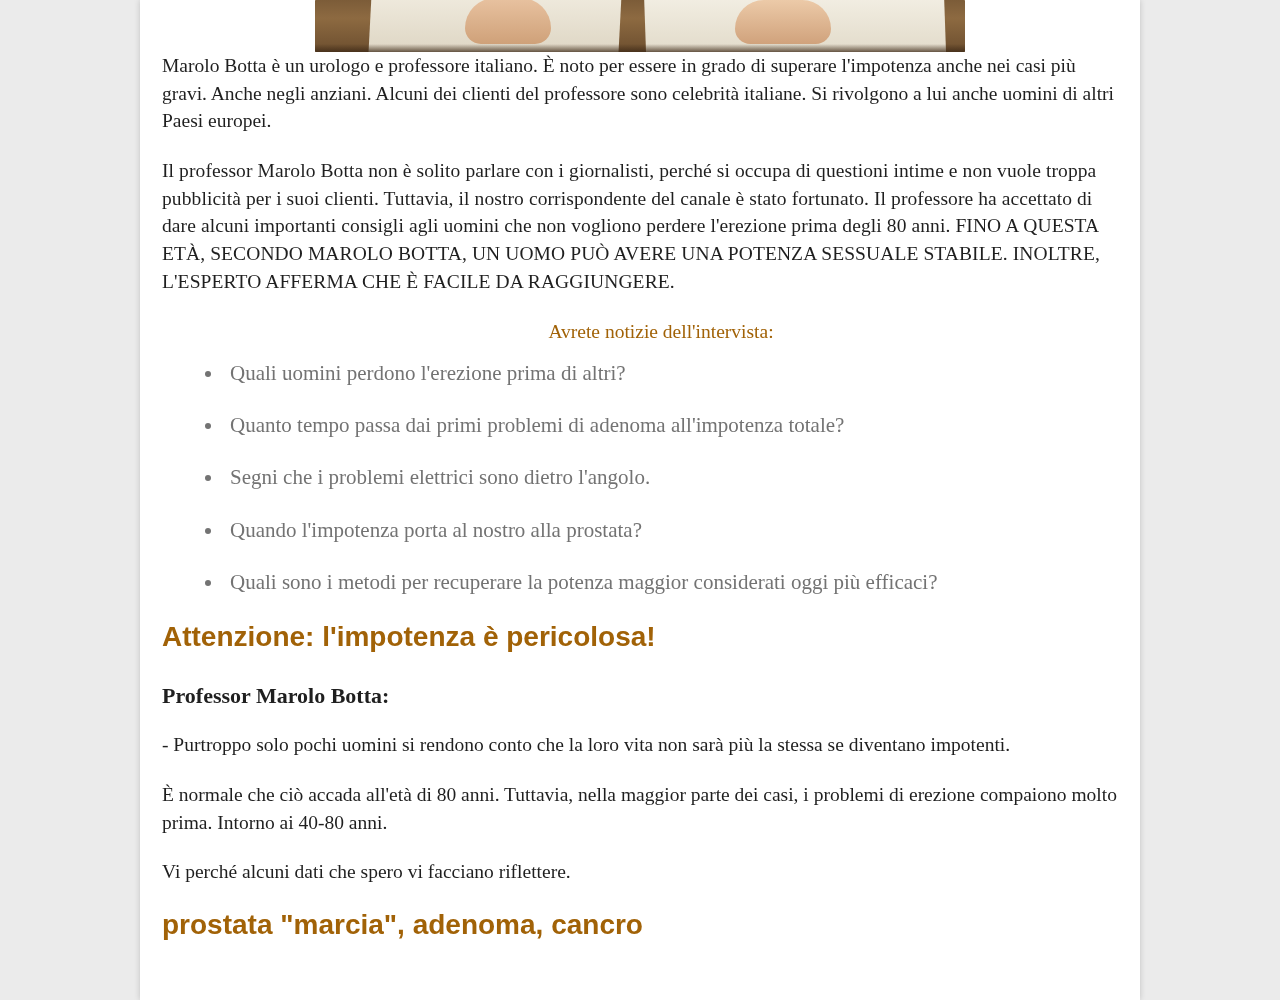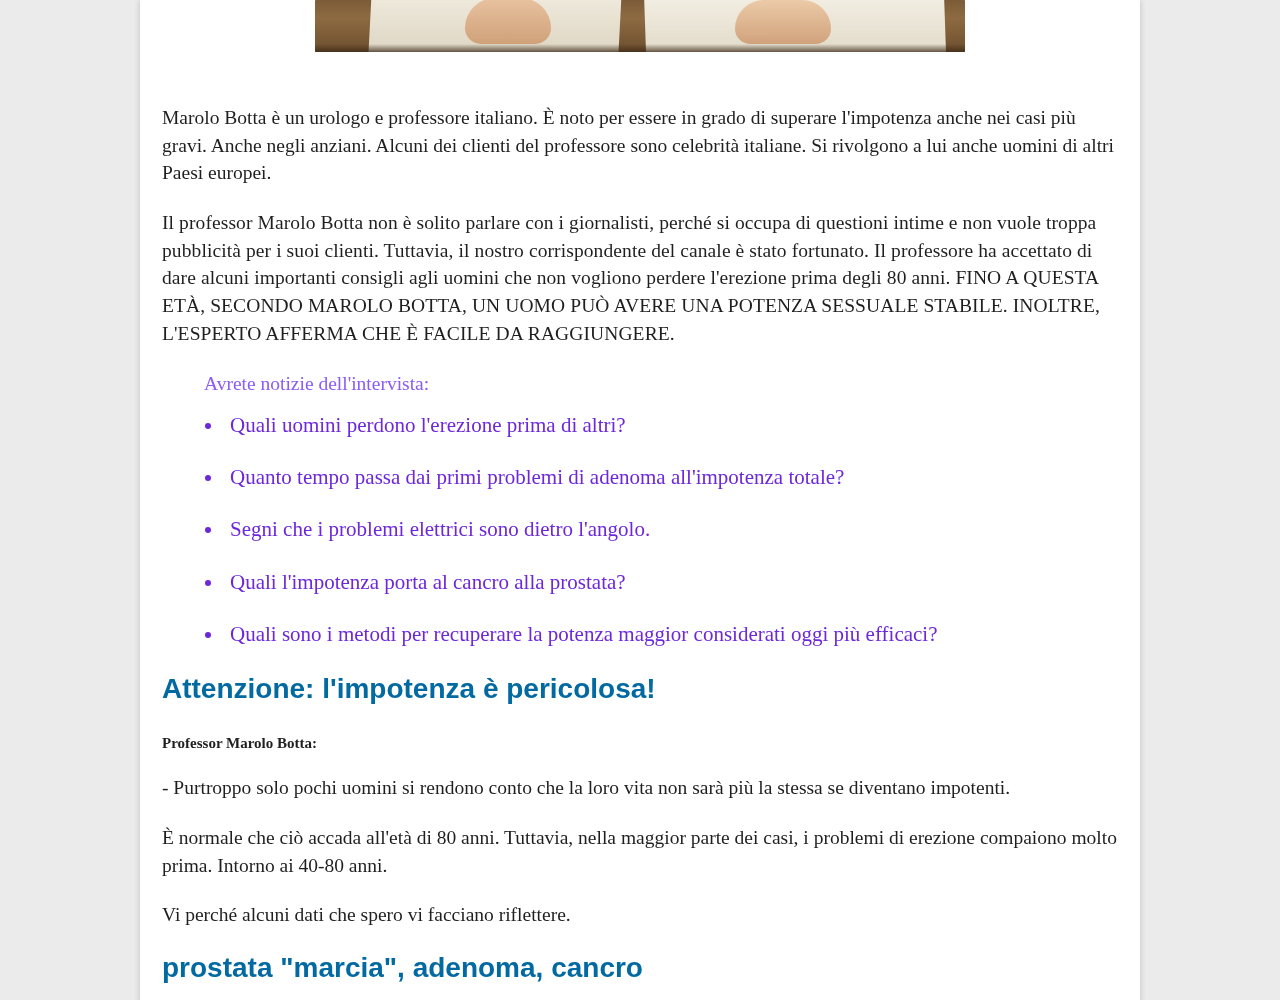--- a/index.html
+++ b/index.html
@@ -79,51 +79,51 @@
     height: 8px;
     background: linear-gradient(180deg, rgba(80,54,30,0) 0%, rgba(60,40,22,0.75) 100%);
   }
   p.body-text {
     font-size: 19.5px;
     line-height: 1.42;
     color: #1f1f1f;
     margin: 0 0 22px 0;
   }
   p.body-text.first {
-    margin-top: 52px;
   }
   .intro-line {
     font-size: 19.5px;
     line-height: 1.42;
-    color: #8b5cf6;
+    color: #a16207;
     margin: 0 0 14px 0;
     padding-left: 42px;
+    text-align: center;
   }
   ul.q-list {
     margin: 0 0 14px 0;
     padding-left: 62px;
     list-style: disc;
   }
   ul.q-list li {
     font-size: 21px;
     line-height: 1.34;
-    color: #6d28d9;
+    color: #737373;
     margin: 0 0 24px 0;
     padding-left: 6px;
   }
   h2.section-head {
     font-family: "Liberation Sans", sans-serif;
     font-size: 28px;
     font-weight: bold;
-    color: #0369a1;
+    color: #a16207;
     margin: 22px 0 30px 0;
     line-height: 1.2;
   }
   .speaker {
-    font-size: 15px;
+    font-size: 22px;
     font-weight: bold;
     color: #1f1f1f;
     margin: 0 0 22px 0;
   }
   .caps {
     letter-spacing: 0.1px;
   }
 </style>
 </head>
 <body>
@@ -146,21 +146,21 @@
     <p class="body-text first">Marolo Botta è un urologo e professore italiano. È noto per essere in grado di superare l'impotenza anche nei casi più gravi. Anche negli anziani. Alcuni dei clienti del professore sono celebrità italiane. Si rivolgono a lui anche uomini di altri Paesi europei.</p>
 
     <p class="body-text caps">Il professor Marolo Botta non è solito parlare con i giornalisti, perché si occupa di questioni intime e non vuole troppa pubblicità per i suoi clienti. Tuttavia, il nostro corrispondente del canale è stato fortunato. Il professore ha accettato di dare alcuni importanti consigli agli uomini che non vogliono perdere l'erezione prima degli 80 anni. FINO A QUESTA ETÀ, SECONDO MAROLO BOTTA, UN UOMO PUÒ AVERE UNA POTENZA SESSUALE STABILE. INOLTRE, L'ESPERTO AFFERMA CHE È FACILE DA RAGGIUNGERE.</p>
 
     <p class="intro-line">Avrete notizie dell'intervista:</p>
 
     <ul class="q-list">
       <li>Quali uomini perdono l'erezione prima di altri?</li>
       <li>Quanto tempo passa dai primi problemi di adenoma all'impotenza totale?</li>
       <li>Segni che i problemi elettrici sono dietro l'angolo.</li>
-      <li>Quali l'impotenza porta al cancro alla prostata?</li>
+      <li>Quando l'impotenza porta al nostro alla prostata?</li>
       <li>Quali sono i metodi per recuperare la potenza maggior considerati oggi più efficaci?</li>
     </ul>
 
     <h2 class="section-head">Attenzione: l'impotenza è pericolosa!</h2>
 
     <p class="speaker">Professor Marolo Botta:</p>
 
     <p class="body-text">- Purtroppo solo pochi uomini si rendono conto che la loro vita non sarà più la stessa se diventano impotenti.</p>
     <p class="body-text">È normale che ciò accada all'età di 80 anni. Tuttavia, nella maggior parte dei casi, i problemi di erezione compaiono molto prima. Intorno ai 40-80 anni.</p>
     <p class="body-text">Vi perché alcuni dati che spero vi facciano riflettere.</p>

